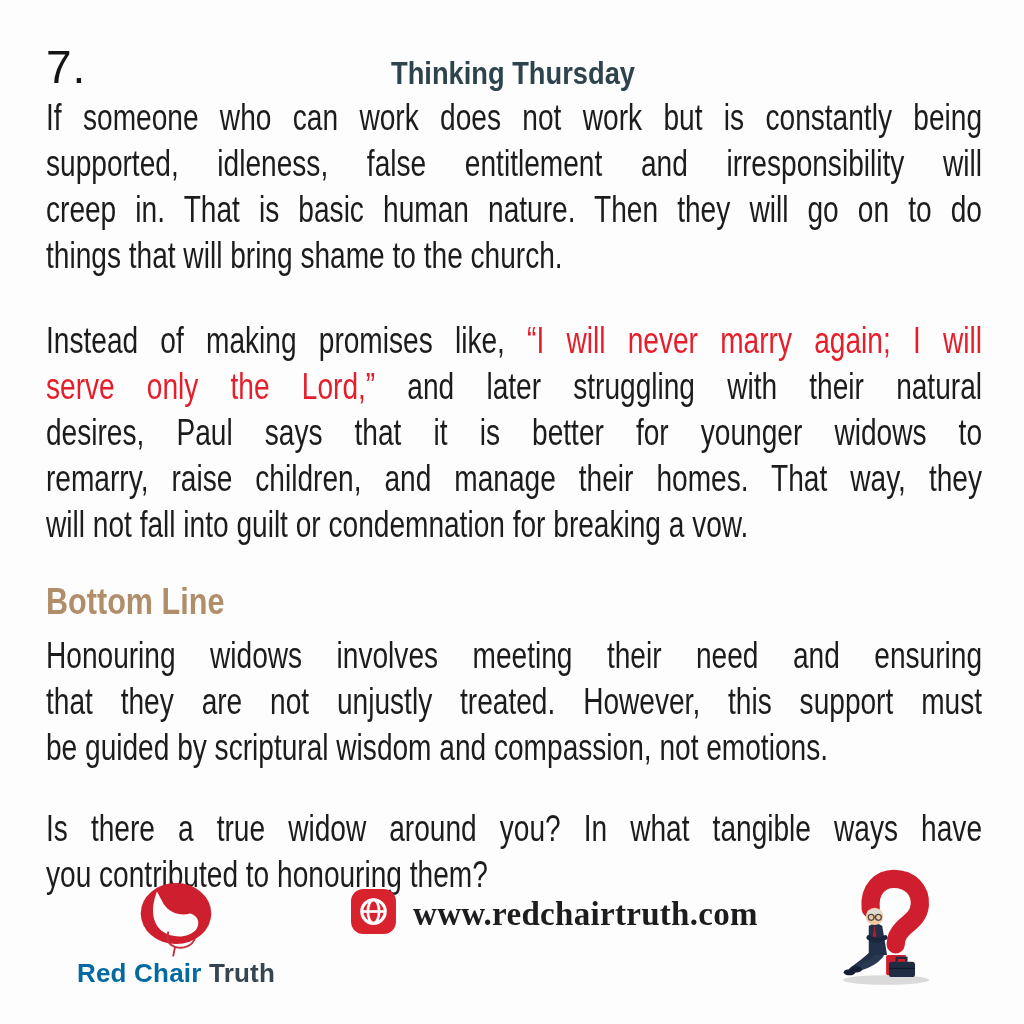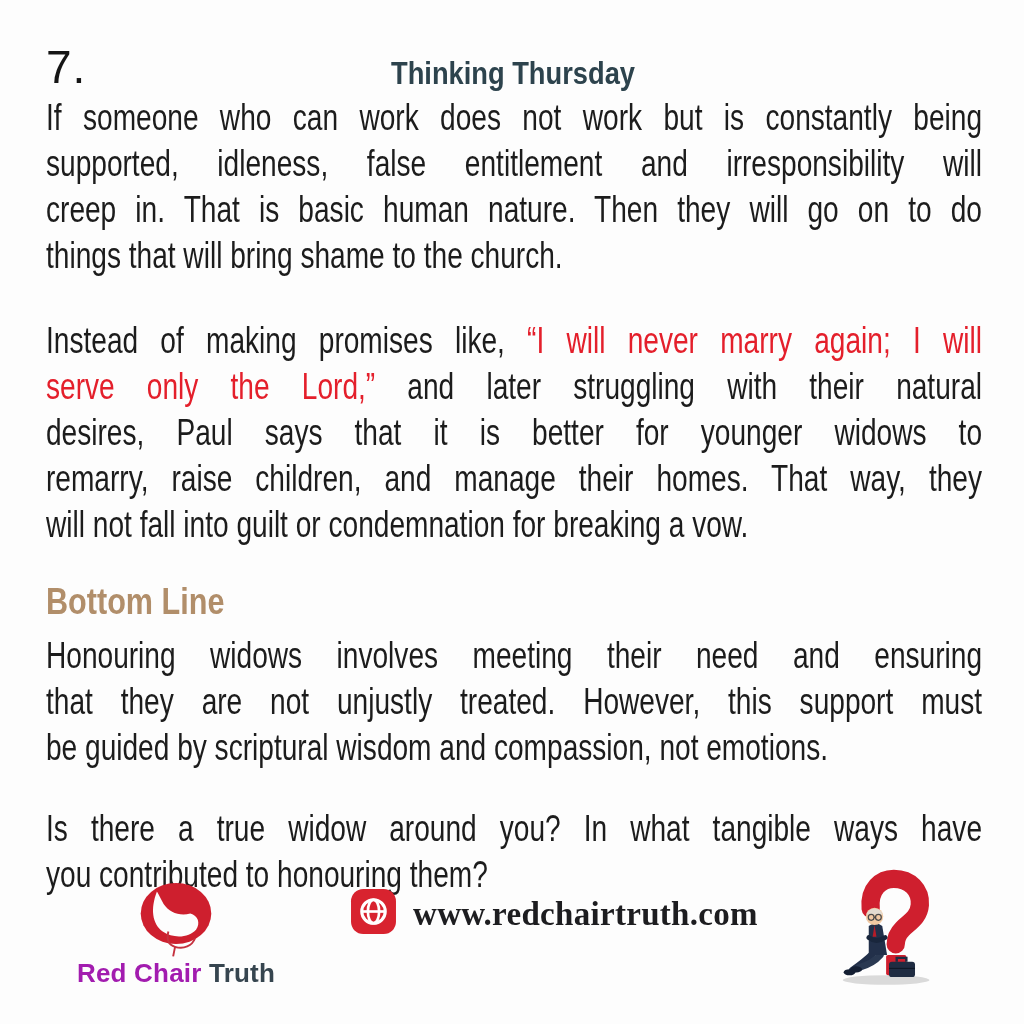--- a/index.html
+++ b/index.html
@@ -42,21 +42,21 @@
   #sec-bl{ top:581px; }
   #sec-p3{ top:633px; }
   #sec-p4{ top:806px; }
   
   .logo-wrap{ position:absolute; left:76px; top:882px; width:200px; }
   .logo-svg{ display:block; margin:0 auto; }
   .logo-text{
     margin-top:-6px; text-align:center; font-size:26px; font-weight:600; letter-spacing:0.2px;
     white-space:nowrap;
   }
-  .logo-text .lt-red{ color:#a21caf; }
+  .logo-text .lt-red{ color:#0369a1; }
   .logo-text .lt-dark{ color:var(--brand-dark);margin-top:40px; }
   .site-row{
     position:absolute; left:350px; top:888px;
     display:flex; align-items:flex-end; gap:16px;font-family:Liberation Serif, serif;
   }
   .site-label{
     font-size:33px; font-weight:700; color:var(--site-text); letter-spacing:0.3px;
     padding-bottom:2px;
   }
   .qm-wrap{ position:absolute; left:836px; top:862px; width:106px; height:130px; }

